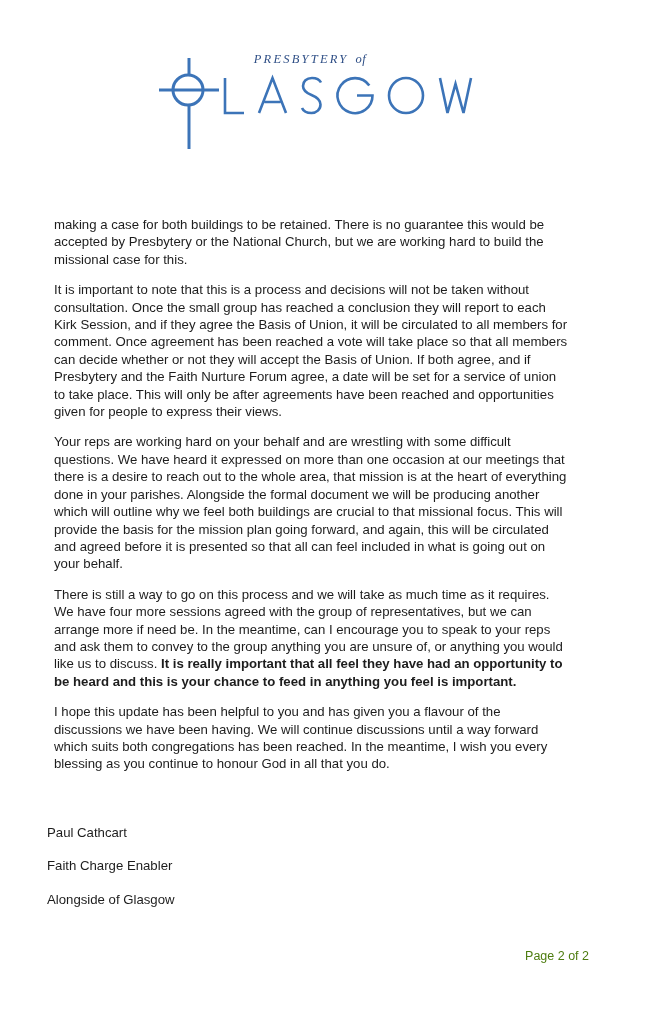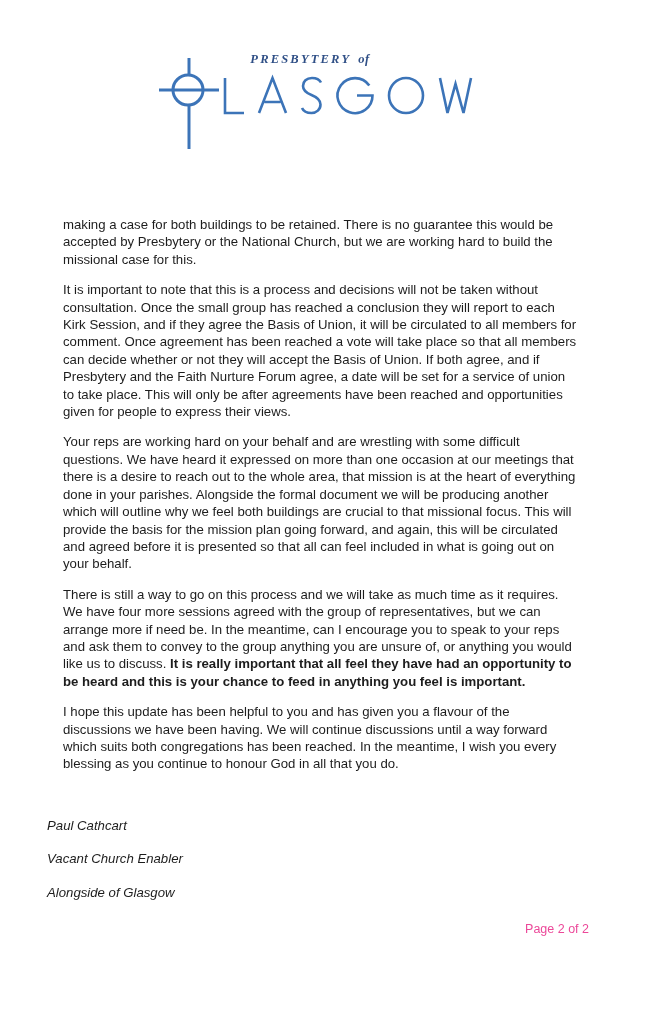--- a/index.html
+++ b/index.html
@@ -11,50 +11,50 @@
     font-family:"Liberation Sans","DejaVu Sans",sans-serif;
     color:#1d1d1d;
   }
 
   
   .logo { position:absolute; left:140px; top:52px; width:340px; height:112px; }
   .logo-tagline {
     position:absolute; top:0; left:0; width:100%;
     text-align:center;
     font-family:"Liberation Serif","DejaVu Serif",serif;
-    font-style:italic; font-weight:700;
+    font-style:italic; font-weight:400;
     font-size:12.5px; color:#2f4f86;
   }
   .logo-tagline .caps  { letter-spacing:2.2px; }
   .logo-tagline .small { margin-left:7px; letter-spacing:0.5px; text-transform:lowercase; }
   .logo-mark { position:absolute; left:0; top:0; width:340px; height:112px; }
   .sr-only {
     position:absolute; width:1px; height:1px; overflow:hidden;
     clip:rect(0 0 0 0); white-space:nowrap;
   }
 
   
   .letter-body {
     position:absolute; left:47px; top:216px; width:610px;
     font-size:13.2px; line-height:17.4px;
   }
-  .letter-body p { margin:0 0 13px 16px; white-space:pre-line; }
+  .letter-body p { margin:0 0 13px 7px; white-space:pre-line; }
   .letter-body strong { font-weight:bold; }
 
   
   .signature {
     position:absolute; left:47px; top:812px;
     font-size:13.2px; line-height:17.4px;
   }
-  .signature p { margin:5px 0 16px 0;font-style:italic; }
+  .signature p { margin:12px 0 16px 0; }
 
   
   .page-footer {
-    position:absolute; top:922px; right:72px;
-    font-size:12.5px; color:#ec4899;margin-left:44px;
+    position:absolute; top:949px; right:72px;
+    font-size:12.5px; color:#4d7c0f;margin-left:44px;
   }
 </style>
 </head>
 <body>
 
 <div class="page">
 
   <div class="logo">
     <div class="logo-tagline">
       <span class="caps">PRESBYTERY</span><span class="small">of</span>
@@ -107,19 +107,19 @@
 like us to discuss. </span><strong>It is really important that all feel they have had an opportunity to
 be heard and this is your chance to feed in anything you feel is important.</strong></p>
     <p>I hope this update has been helpful to you and has given you a flavour of the
 discussions we have been having. We will continue discussions until a way forward
 which suits both congregations has been reached. In the meantime, I wish you every
 blessing as you continue to honour God in all that you do.</p>
   </div>
 
   <div class="signature">
     <p>Paul Cathcart</p>
-    <p>Vacant Church Enabler</p>
+    <p>Faith Charge Enabler</p>
     <p>Alongside of Glasgow</p>
   </div>
 
   <div class="page-footer">Page 2 of 2</div>
 
 </div>
 
 </body></html>

